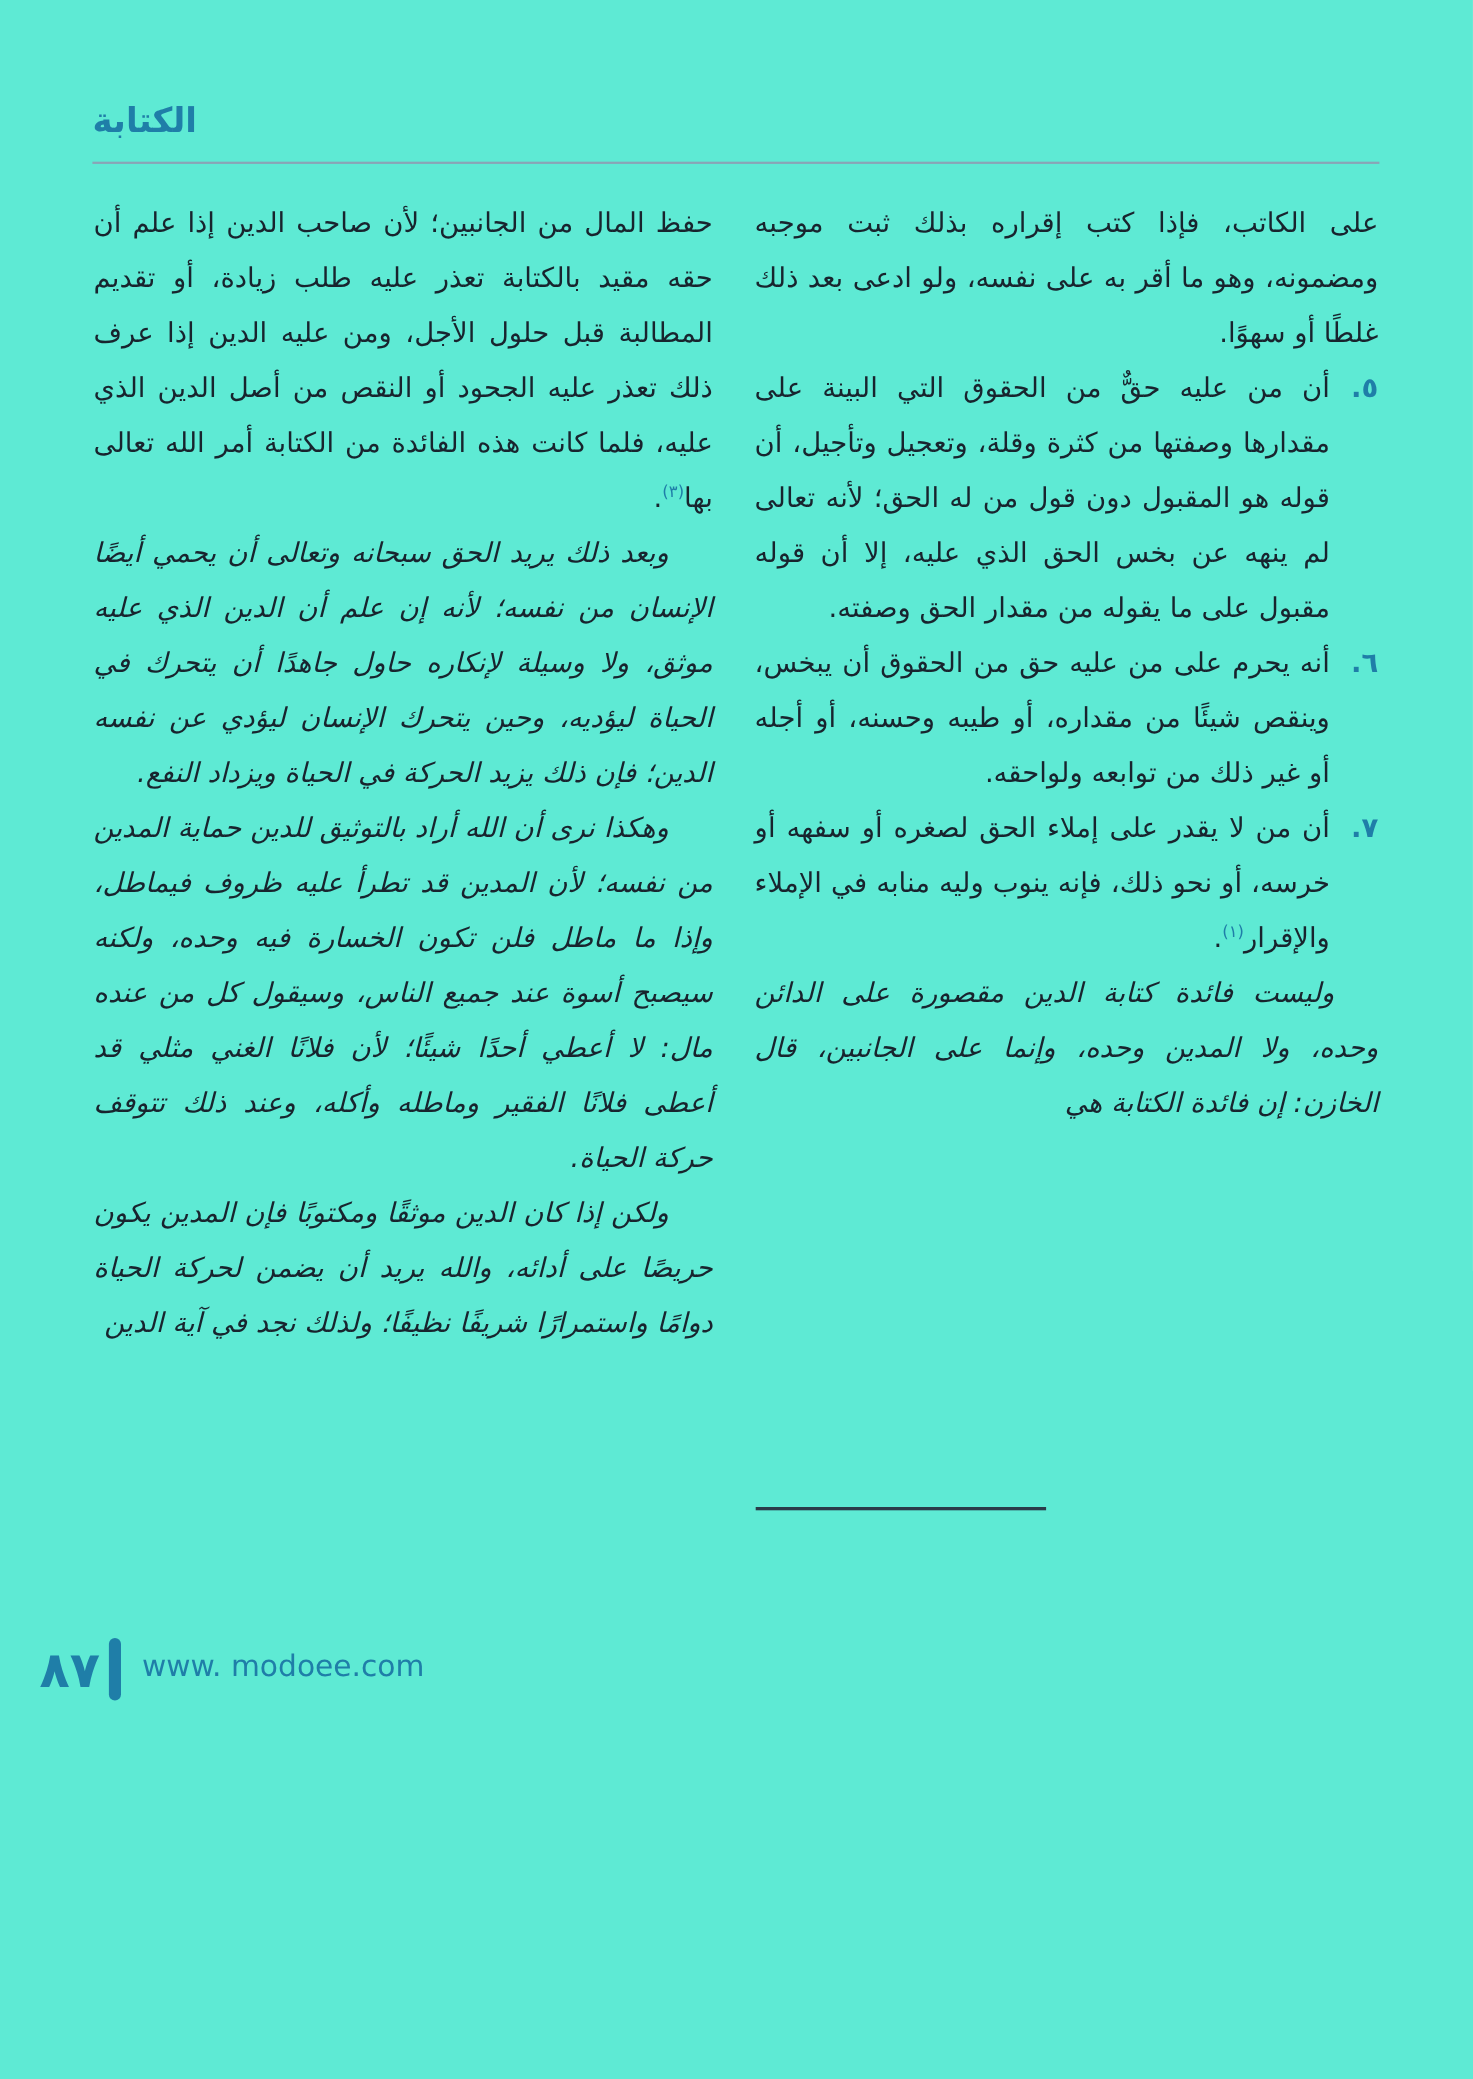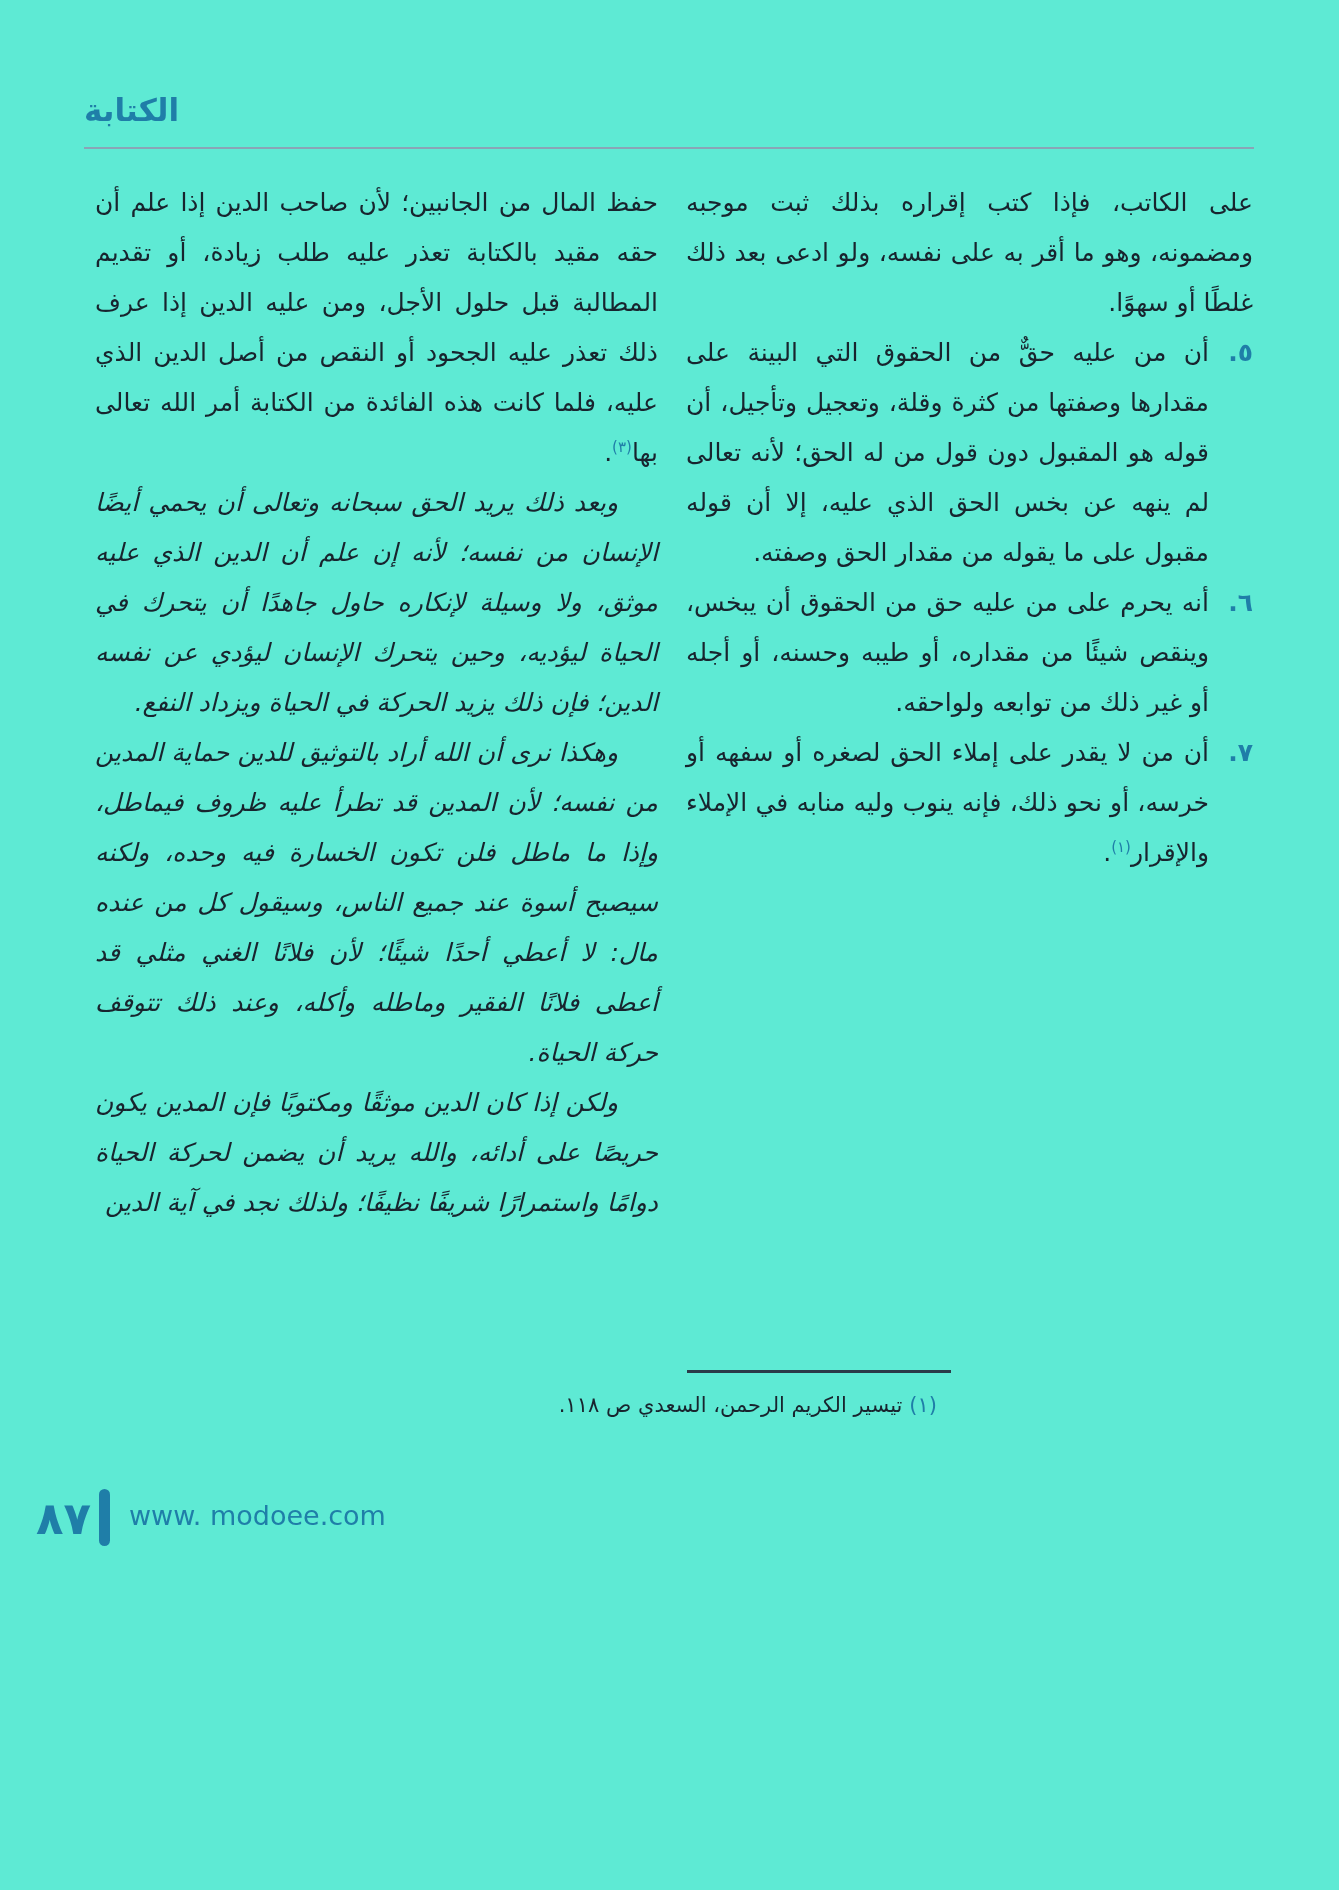--- a/index.html
+++ b/index.html
@@ -39,21 +39,21 @@
   
   .col {
     position: absolute;
     top: 178px;
     font-size: 25px;
     line-height: 50px;
     text-align: justify;
     text-justify: inter-word;
   }
   .col-right { right: 86px; width: 567px; }
-  .col-left  { left: 95px;  width: 563px; }
+  .col-left  { left: 85px;  width: 563px; }
 
   .para { margin: 0; }
   .para.indent { text-indent: 40px; font-style: italic; }
 
   .numbered-item { position: relative; padding-right: 44px; }
   .item-num {
     position: absolute;
     right: 0;
     top: 0;
     color: #1f7ea8;
@@ -138,38 +138,36 @@
       <span class="item-num">٦.</span>
       <span>أنه يحرم على من عليه حق من الحقوق أن يبخس، وينقص شيئًا من مقداره، أو طيبه وحسنه، أو أجله أو غير ذلك من توابعه ولواحقه.</span>
     </div>
 
     <div class="numbered-item">
       <span class="item-num">٧.</span>
       <span>أن من لا يقدر على إملاء الحق لصغره أو سفهه أو خرسه، أو نحو ذلك، فإنه ينوب وليه منابه في الإملاء والإقرار</span><sup class="fn-ref">(١)</sup><span>.</span>
     </div>
 
 
+    <p class="para indent"><span>وليست فائدة كتابة الدين مقصورة على الدائن وحده، ولا المدين وحده، وإنما على الجانبين، قال الخازن: إن فائدة الكتابة هي</span></p>
   </section>
 
   <section class="col col-left">
     <p class="para"><span>حفظ المال من الجانبين؛ لأن صاحب الدين إذا علم أن حقه مقيد بالكتابة تعذر عليه طلب زيادة، أو تقديم المطالبة قبل حلول الأجل، ومن عليه الدين إذا عرف ذلك تعذر عليه الجحود أو النقص من أصل الدين الذي عليه، فلما كانت هذه الفائدة من الكتابة أمر الله تعالى بها</span><sup class="fn-ref">(٣)</sup><span>.</span></p>
 
     <p class="para indent"><span>وبعد ذلك يريد الحق سبحانه وتعالى أن يحمي أيضًا الإنسان من نفسه؛ لأنه إن علم أن الدين الذي عليه موثق، ولا وسيلة لإنكاره حاول جاهدًا أن يتحرك في الحياة ليؤديه، وحين يتحرك الإنسان ليؤدي عن نفسه الدين؛ فإن ذلك يزيد الحركة في الحياة ويزداد النفع.</span></p>
 
     <p class="para indent"><span>وهكذا نرى أن الله أراد بالتوثيق للدين حماية المدين من نفسه؛ لأن المدين قد تطرأ عليه ظروف فيماطل، وإذا ما ماطل فلن تكون الخسارة فيه وحده، ولكنه سيصبح أسوة عند جميع الناس، وسيقول كل من عنده مال: لا أعطي أحدًا شيئًا؛ لأن فلانًا الغني مثلي قد أعطى فلانًا الفقير وماطله وأكله، وعند ذلك تتوقف حركة الحياة.</span></p>
 
     <p class="para indent"><span>ولكن إذا كان الدين موثقًا ومكتوبًا فإن المدين يكون حريصًا على أدائه، والله يريد أن يضمن لحركة الحياة دوامًا واستمرارًا شريفًا نظيفًا؛ ولذلك نجد في آية الدين</span></p>
   </section>
 
   <div class="fn-rule"></div>
 
   <div class="footnotes footnotes-right">
-    <div class="footnote">
-      <span class="fn-num">(١)</span><span class="fn-text">تيسير الكريم الرحمن، السعدي ص ١١٨.</span>
-    </div>
   </div>
 
 
   <div class="page-number">٨٧</div>
   <div class="footer-bar"></div>
   <div class="website">www. modoee.com</div>
 
 </div>
 
 </body></html>

